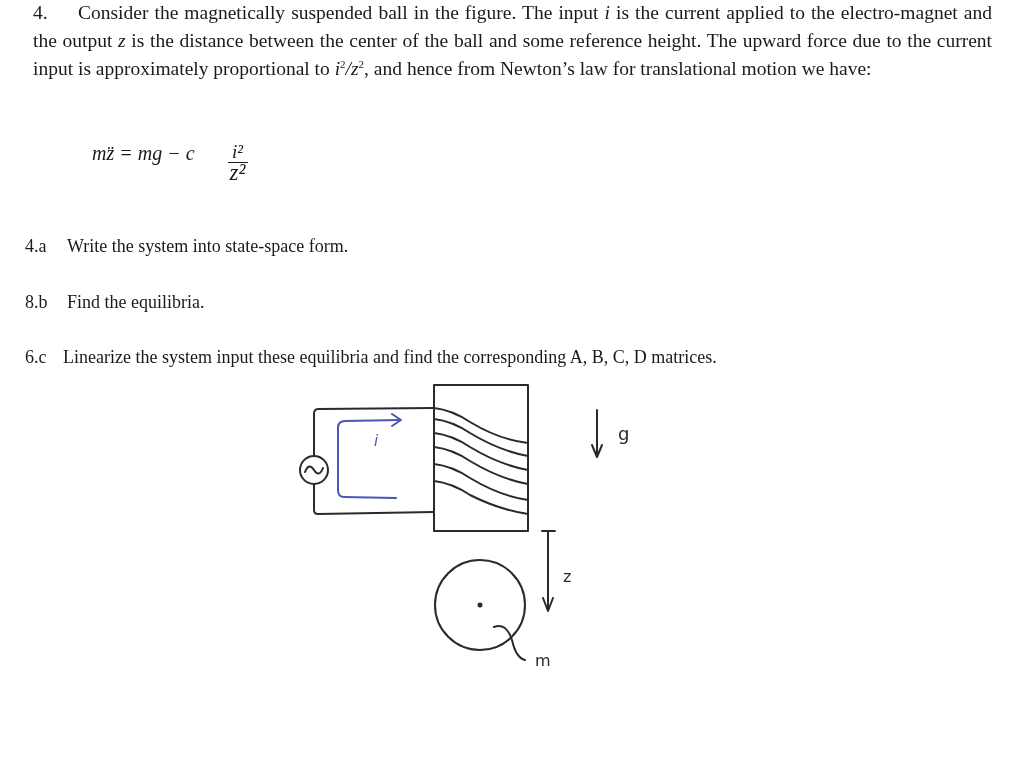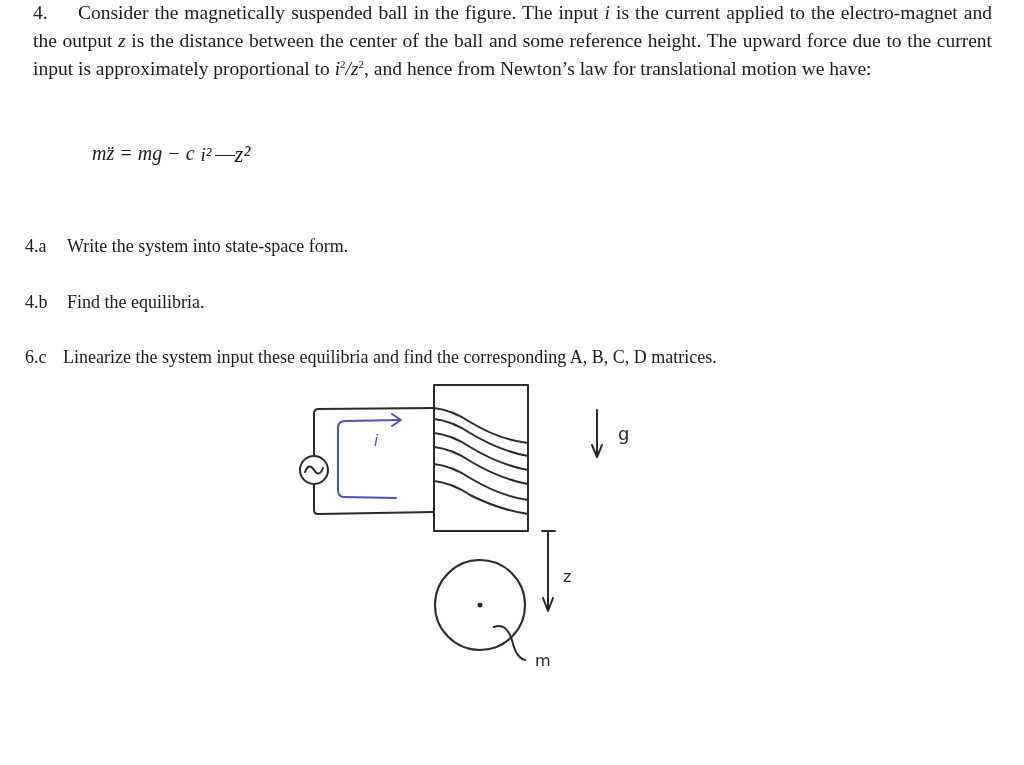--- a/index.html
+++ b/index.html
@@ -10,23 +10,23 @@
   }
   .para {
     position: absolute; left: 25px; top: -1px; width: 959px;
     font-size: 19.5px; line-height: 28px; text-align: justify; margin-left: 8px;
   }
   .para .num { display: inline-block; width: 45px; }
   .it { font-style: italic; }
   sup { font-size: 11px; line-height: 0; vertical-align: 7px; }
   .eq {
     position: absolute; left: 92px; top: 142px;
-    font-size: 20px; font-style: italic; display: flex; align-items: flex-end;
+    font-size: 20px; font-style: italic; display: flex; align-items: flex-start; gap: 16px;
   }
-  .eq .frac { display: inline-flex; flex-direction: row; align-items: center; margin-left: 3px; }
+  .eq .frac { display: inline-flex; flex-direction: column; align-items: center; margin-left: 17px; }
   .eq .frac .n { font-size: 19px; line-height: 20px; padding: 0 3px; }
   .eq .frac .bar { width: 20px; border-top: 1px solid #1a1a1a; }
   .eq .frac .d { font-size: 23px; line-height: 20px; }
   .q {
     position: absolute; left: 25px; font-size: 18px; line-height: 24px;
   }
   .q .lbl { display: inline-block; width: 42px; }
   .fig { position: absolute; left: 290px; top: 378px; width: 360px; height: 300px; }
   .fig svg { width: 360px; height: 300px; }
 </style>
@@ -43,21 +43,21 @@
     <span class="n">i²</span>
     <span class="bar"></span>
     <span class="d">z²</span>
   </span>
 </div>
 
 <div class="q" style="top:234px">
   <span class="lbl">4.a</span><span>Write the system into state-space form.</span>
 </div>
 <div class="q" style="top:290px">
-  <span class="lbl">4.b</span><span>Find the equilibria.</span>
+  <span class="lbl">8.b</span><span>Find the equilibria.</span>
 </div>
 <div class="q" style="top:345px">
   <span class="lbl" style="width:38px">6.c</span><span>Linearize the system input these equilibria and find the corresponding A, B, C, D matrices.</span>
 </div>
 
 <div class="fig">
   <svg viewBox="290 378 360 300" xmlns="http://www.w3.org/2000/svg" fill="none" stroke="#2a2a2a" stroke-width="2" stroke-linecap="round" stroke-linejoin="round">
 
     <g>
       <path d="M434 408 L318 409 Q314 409 314 414 L314 455"></path>

